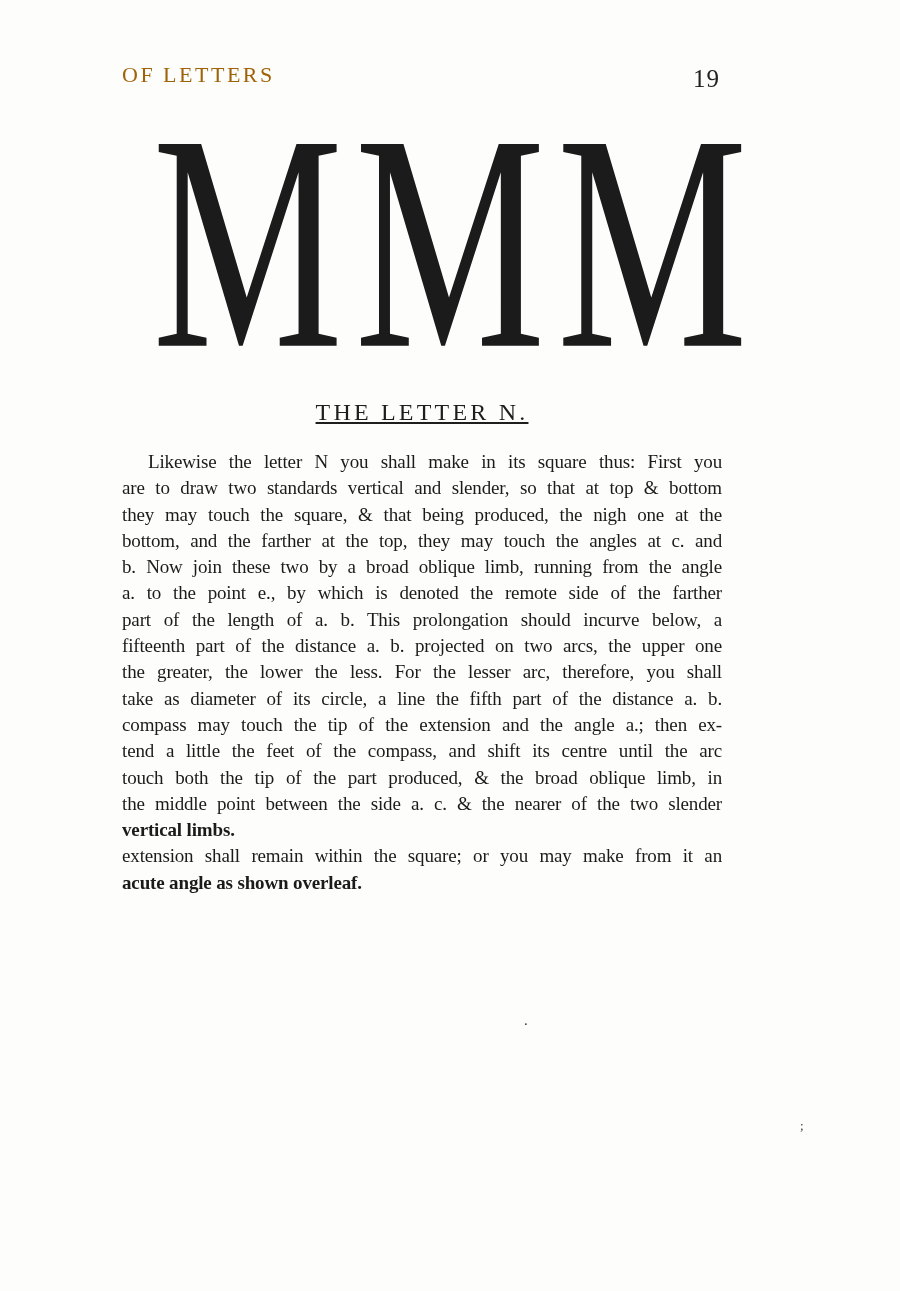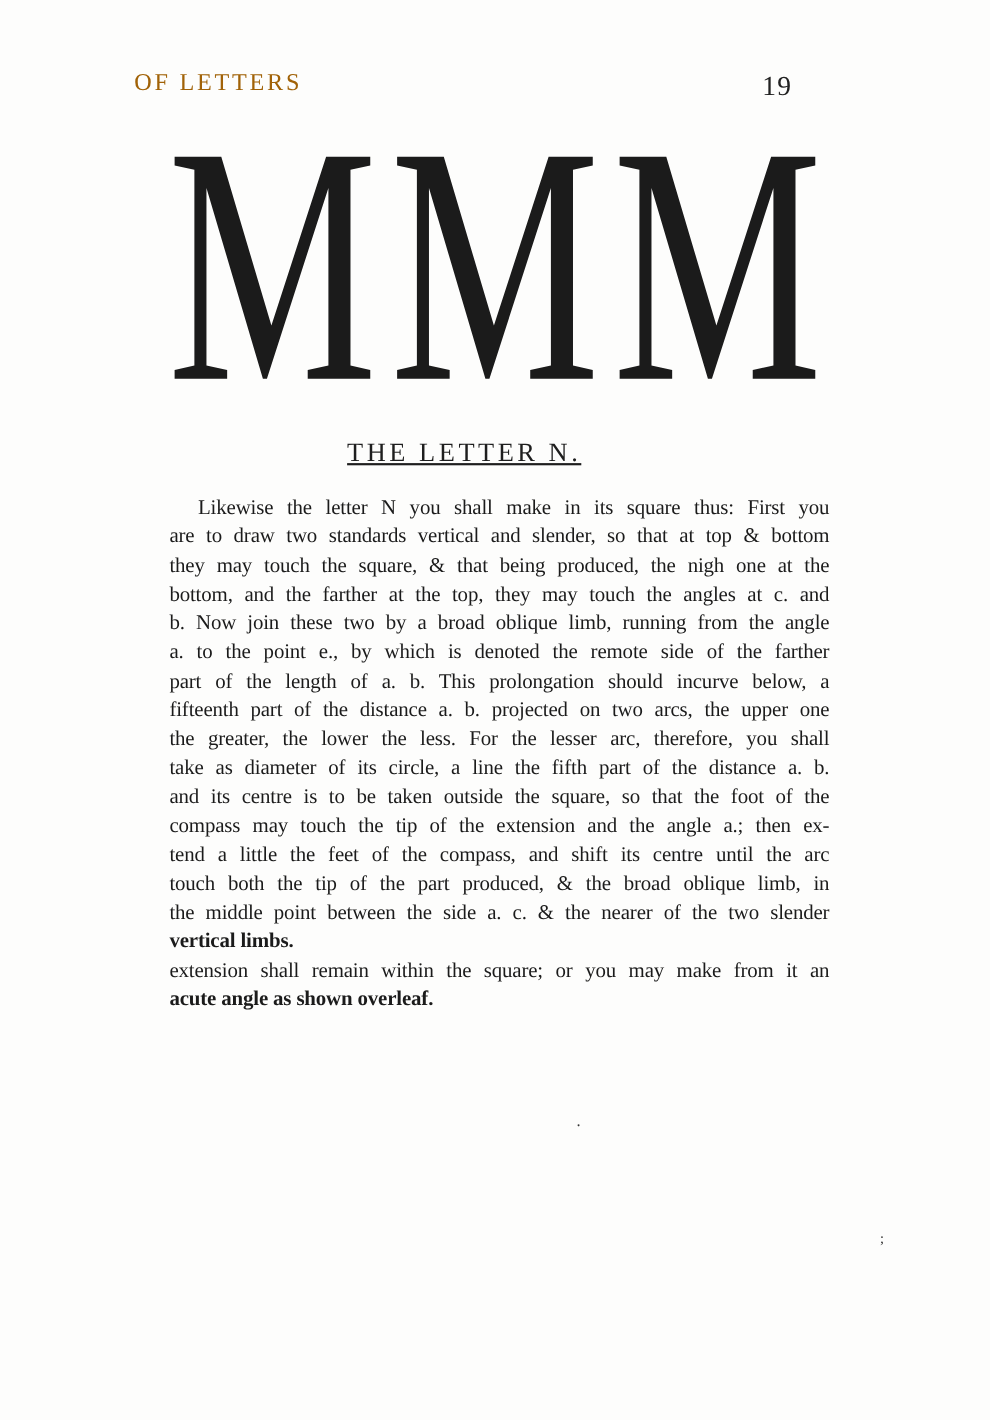--- a/index.html
+++ b/index.html
@@ -63,21 +63,20 @@
   }
   .body-text {
     position: absolute;
     top: 449px;
     left: 122px;
     width: 600px;
     font-size: 19px;
     line-height: 26.3px;
     letter-spacing: -0.15px;
     color: #1b1b1b;
-    margin-left: 32px;
   }
   .text-line {
     text-align: justify;
     text-align-last: justify;
     white-space: normal;
   }
   .text-line.indent { text-indent: 26px; }
   .text-line.last { text-align-last: left; font-weight: bold; }
   .stray-dot {
     position: absolute;
@@ -112,21 +111,20 @@
     <div class="text-line indent">Likewise the letter N you shall make in its square thus: First you</div>
     <div class="text-line">are to draw two standards vertical and slender, so that at top &amp; bottom</div>
     <div class="text-line">they may touch the square, &amp; that being produced, the nigh one at the</div>
     <div class="text-line">bottom, and the farther at the top, they may touch the angles at c. and</div>
     <div class="text-line">b. Now join these two by a broad oblique limb, running from the angle</div>
     <div class="text-line">a. to the point e., by which is denoted the remote side of the farther</div>
     <div class="text-line">part of the length of a. b. This prolongation should incurve below, a</div>
     <div class="text-line">fifteenth part of the distance a. b. projected on two arcs, the upper one</div>
     <div class="text-line">the greater, the lower the less. For the lesser arc, therefore, you shall</div>
     <div class="text-line">take as diameter of its circle, a line the fifth part of the distance a. b.</div>
-    <div class="text-line">and its centre is to be taken outside the square, so that the foot of the</div>
     <div class="text-line">compass may touch the tip of the extension and the angle a.; then ex-</div>
     <div class="text-line">tend a little the feet of the compass, and shift its centre until the arc</div>
     <div class="text-line">touch both the tip of the part produced, &amp; the broad oblique limb, in</div>
     <div class="text-line">the middle point between the side a. c. &amp; the nearer of the two slender</div>
     <div class="text-line last">vertical limbs.</div>
     <div class="text-line">extension shall remain within the square; or you may make from it an</div>
     <div class="text-line last">acute angle as shown overleaf.</div>
   </div>
 
   <span class="stray-dot">.</span>

